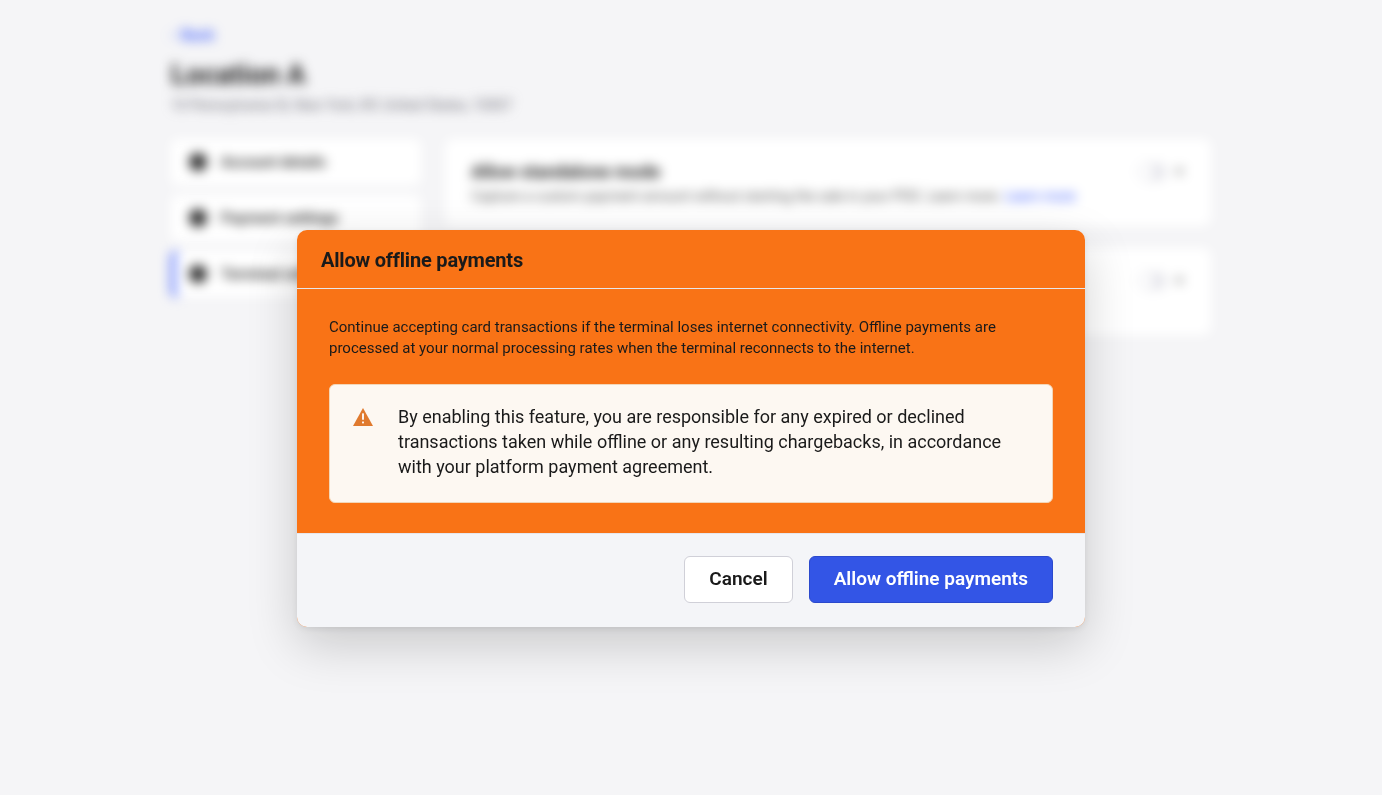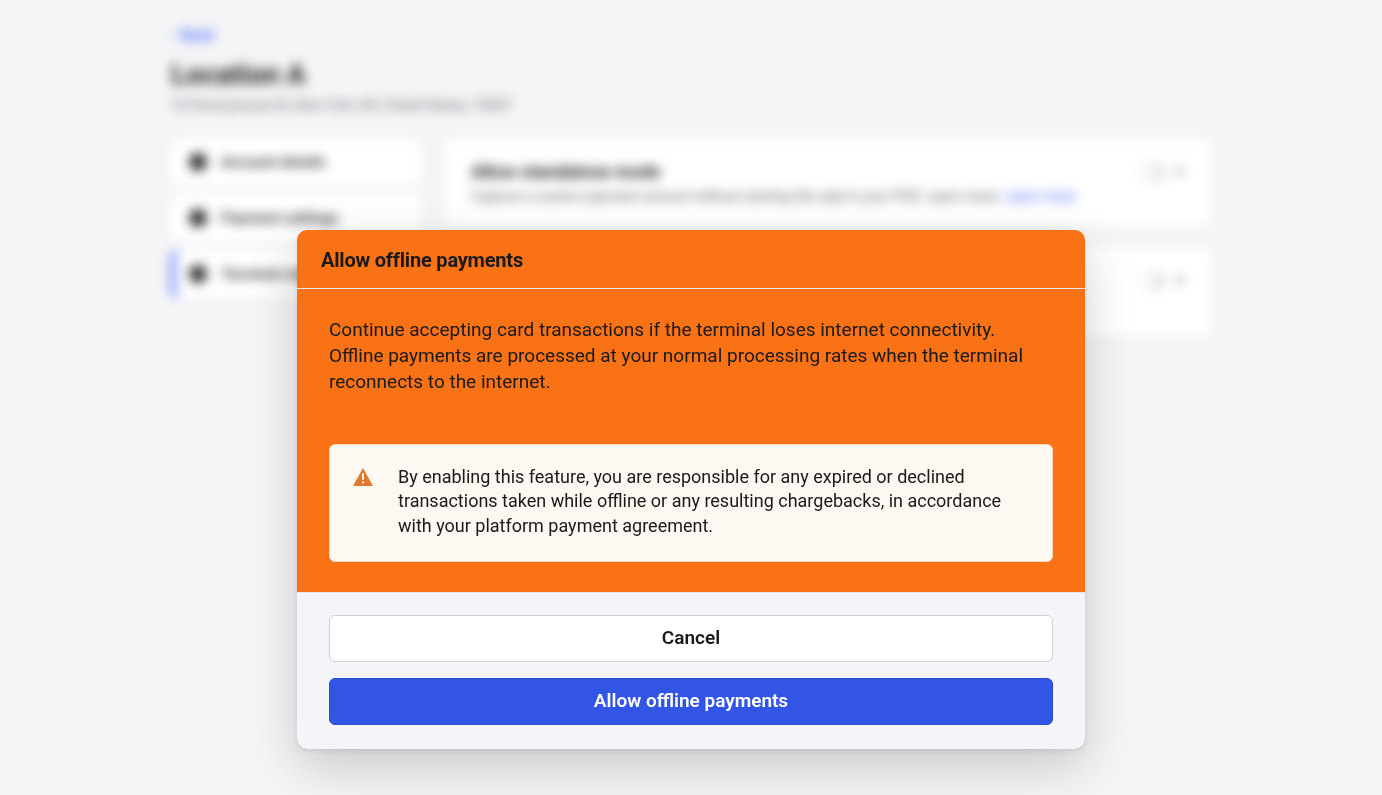--- a/index.html
+++ b/index.html
@@ -148,24 +148,24 @@
   .modal-title {
     font-size: 20px;
     font-weight: 700;
     color: #1a1a1a;
     letter-spacing: -0.2px;
   }
   .modal-body {
     padding: 28px 32px 30px 32px;
   }
   .modal-text {
-    font-size: 19px;
+    font-size: 15px;
     line-height: 1.38;
     color: #1a1a1a;
-    margin-bottom: 48px;
+    margin-bottom: 26px;
   }
   .alert {
     display: flex;
     gap: 24px;
     border: 1px solid #f3d6b7;
     background: #fdf8f2;
     border-radius: 6px;
     padding: 20px 22px 22px 22px;
   }
   .alert-icon {
@@ -178,21 +178,20 @@
     line-height: 1.38;
     color: #1a1a1a;
   }
   .modal-footer {
     background: #f4f5f8;
     border-top: 1px solid #e6e6eb;
     padding: 22px 32px 24px 32px;
     display: flex;
     justify-content: flex-end;
     gap: 16px;
-    flex-direction: column;
   }
   .btn {
     font-family: inherit;
     font-size: 19px;
     font-weight: 600;
     border-radius: 6px;
     padding: 11px 24px;
     cursor: pointer;
     border: 1px solid transparent;
     line-height: 1.2;

